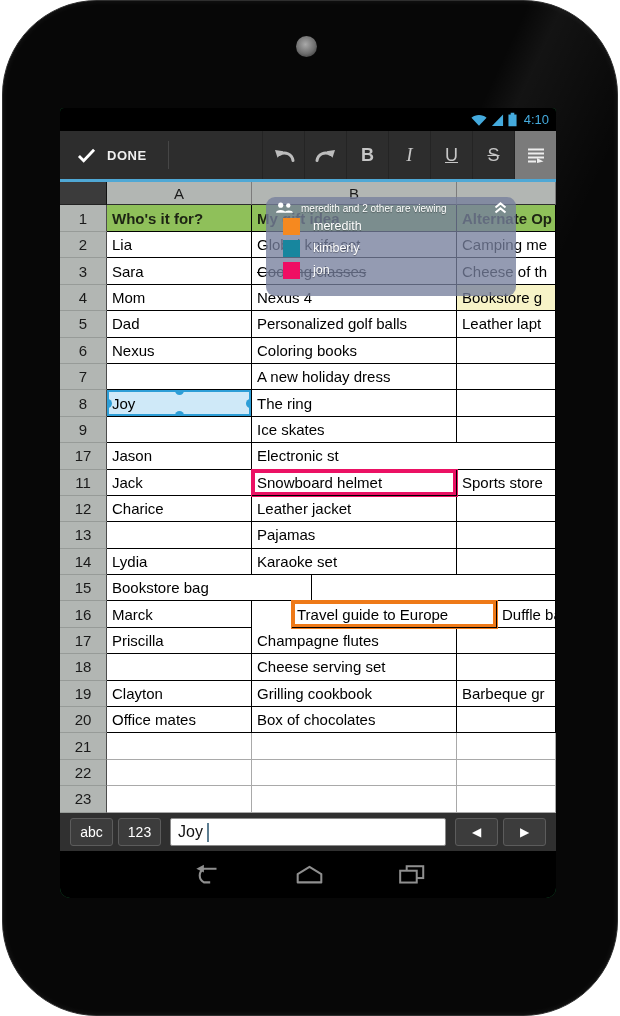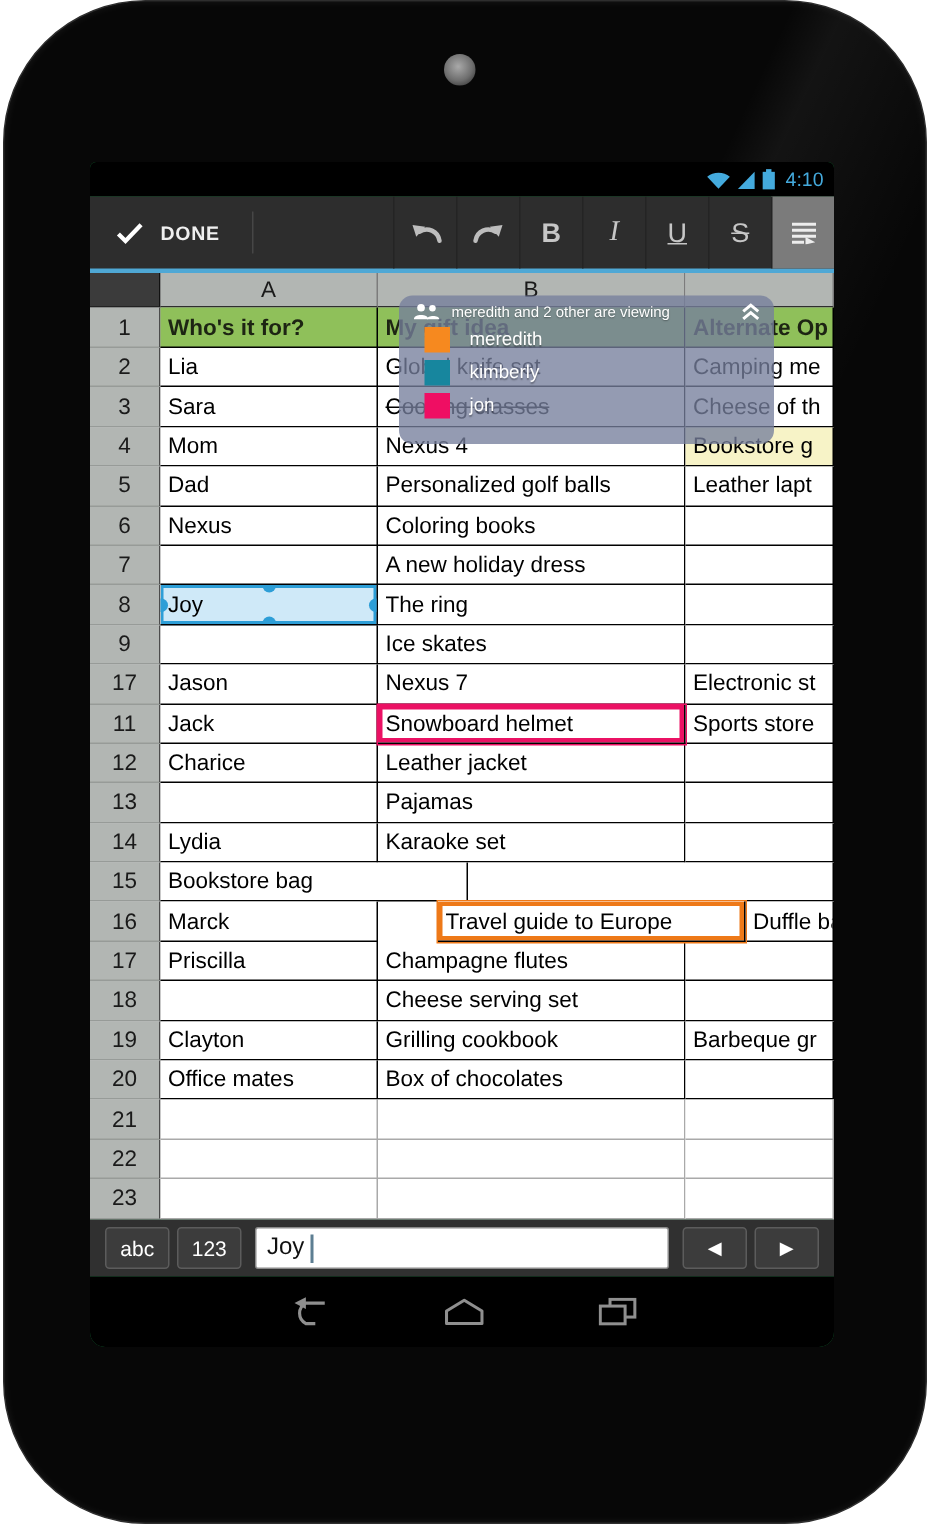--- a/index.html
+++ b/index.html
@@ -277,23 +277,20 @@
             </div>
             <div class="cell cw2">
               <span></span>
             </div>
           </div>
           <div class="srow">
             <div class="rownum">17</div>
             <div class="cell cw0">
               <span>Jason</span>
             </div>
-            <div class="cell cw1">
-              <span>Nexus 7</span>
-            </div>
             <div class="cell cw2">
               <span>Electronic st</span>
             </div>
           </div>
           <div class="srow">
             <div class="rownum">11</div>
             <div class="cell cw0">
               <span>Jack</span>
             </div>
             <div class="cell cw1 outline-pink">

